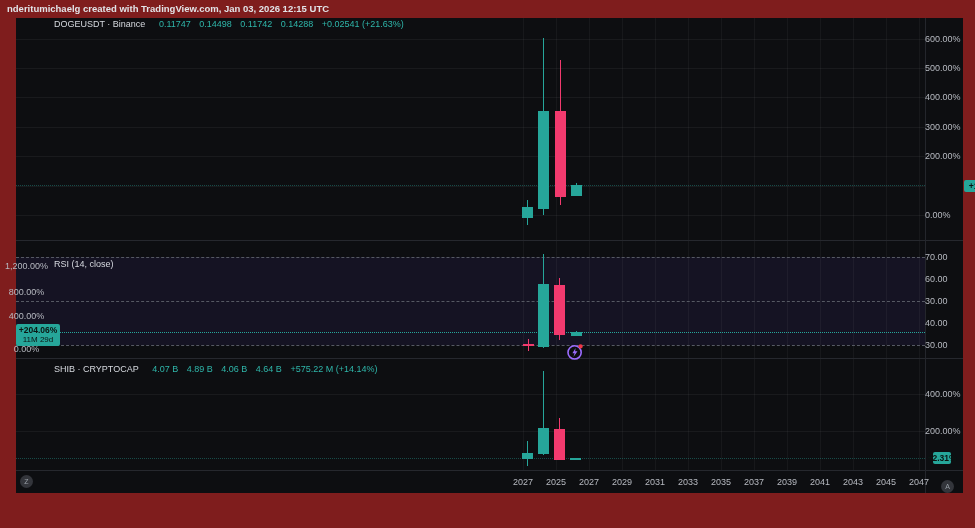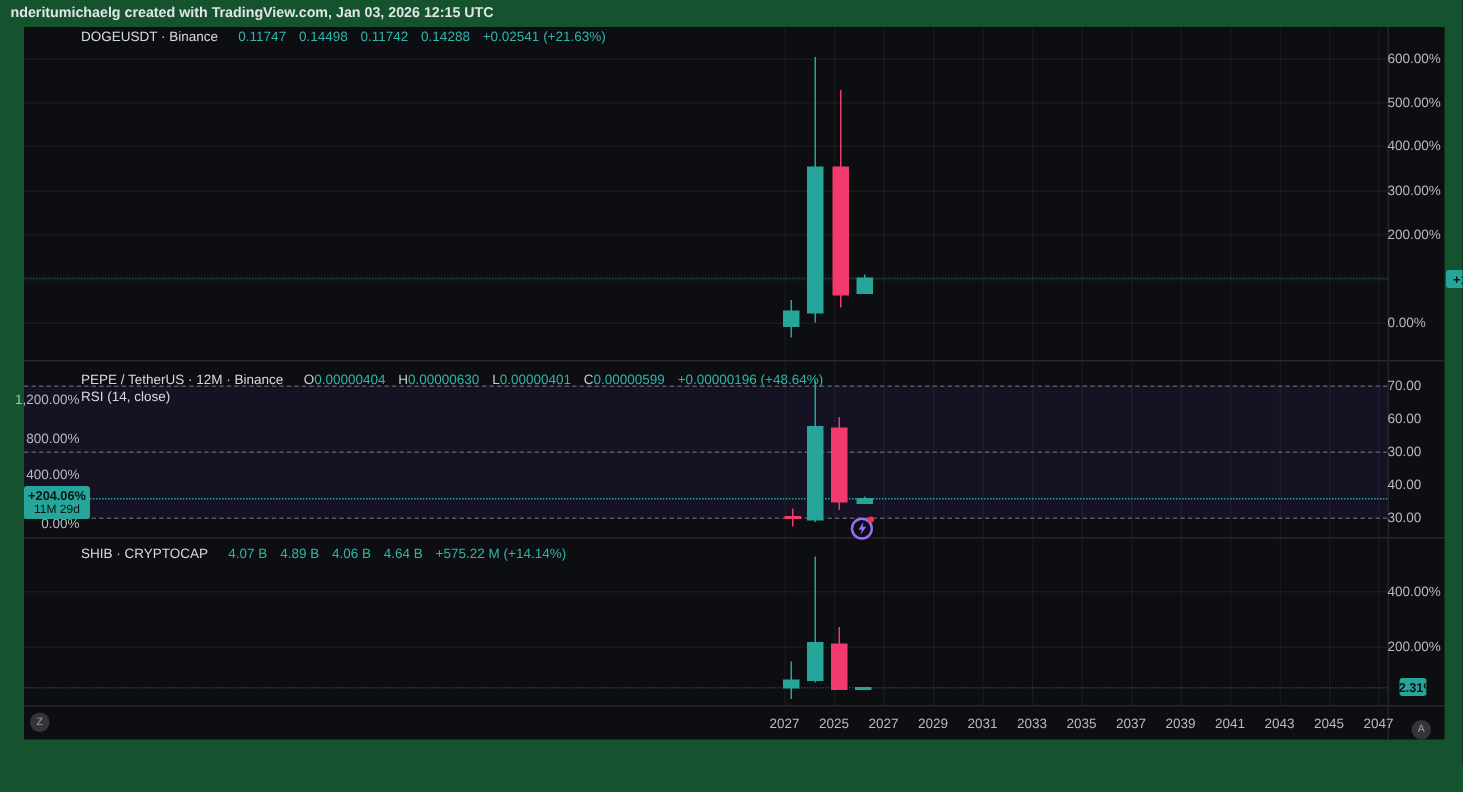--- a/index.html
+++ b/index.html
@@ -1,27 +1,27 @@
 <!DOCTYPE html>
 <html><head>
 <meta charset="utf-8">
 <style>
   *{margin:0;padding:0;box-sizing:border-box}
   html,body{width:975px;height:528px;overflow:hidden;background:#1d1e20;
     font-family:"Liberation Sans","DejaVu Sans",sans-serif;}
-  .page{position:relative;width:975px;height:528px;background:#14532d}
+  .page{position:relative;width:975px;height:528px;background:#7f1d1d}
   .widget{position:absolute;left:16px;top:18px;width:947px;height:475px;background:#0d0e11}
   .attr{position:absolute;left:7px;top:3px;font-size:9.5px;font-weight:700;color:#e2e4e8;white-space:nowrap}
   .legend{position:absolute;font-size:9px;color:#d6d9df;white-space:nowrap;z-index:30}
   .legend .t{margin-right:5px}
   .legend .v{color:#2fb6aa;margin-left:6px}
   .legend .k{color:#c9ccd3;margin-left:6px}
   .legend .vn{color:#2fb6aa}
   .ra{position:absolute;left:925px;width:37px;text-align:left;font-size:9px;color:#b7bac1;z-index:20}
-  .la{position:absolute;left:0;width:53px;text-align:right;font-size:9px;color:#b7bac1;z-index:20}
+  .la{position:absolute;left:0;width:53px;text-align:center;font-size:9px;color:#b7bac1;z-index:20}
   .hgrid{position:absolute;left:16px;width:909px;height:1px;background:rgba(255,255,255,0.05)}
   .vgrid{position:absolute;top:18px;height:452px;width:1px;background:rgba(255,255,255,0.042)}
   .divider{position:absolute;left:16px;width:947px;height:1px;background:#26282e;z-index:15}
   .axissep{position:absolute;left:925px;top:18px;width:1px;height:475px;background:#24262c;z-index:16}
   .dash{position:absolute;left:16px;width:909px;height:0;border-top:1px dashed #565963;z-index:5}
   .dot-teal{position:absolute;left:16px;width:909px;height:0;border-top:1px dotted #26a69a;z-index:6}
   .band{position:absolute;left:16px;top:257px;width:909px;height:88px;background:rgba(126,87,255,0.08);z-index:2}
   .badge{position:absolute;background:#26a69a;color:#0b1412;font-size:8.5px;font-weight:700;border-radius:2px;
     display:flex;align-items:center;justify-content:center;z-index:40;line-height:10px}
   .badge .sub{font-weight:400;font-size:8px}
@@ -71,28 +71,20 @@
   <div class="badge" style="left:964px;top:180px;width:48px;height:12px">+103.42%</div>
 
   <div class="divider" style="top:240px"></div>
 
   <div class="band"></div>
   <div class="dash" style="top:257px"></div>
   <div class="dash" style="top:301px"></div>
   <div class="dash" style="top:345px"></div>
   <div class="dot-teal" style="top:332px"></div>
 
-  <div class="legend" style="left:54px;top:248px">
-    <span class="t">PEPE / TetherUS · 12M · Binance</span>
-    <span class="k">O</span><span class="vn">0.00000404</span>
-    <span class="k">H</span><span class="vn">0.00000630</span>
-    <span class="k">L</span><span class="vn">0.00000401</span>
-    <span class="k">C</span><span class="vn">0.00000599</span>
-    <span class="v">+0.00000196 (+48.64%)</span>
-  </div>
   <div class="legend" style="left:54px;top:259px">
     <span class="t">RSI (14, close)</span>
   </div>
 
   <span class="la" style="top:261px">1,200.00%</span>
   <span class="la" style="top:287px">800.00%</span>
   <span class="la" style="top:311px">400.00%</span>
   <span class="la" style="top:344px">0.00%</span>
   <div class="badge" style="left:16px;top:324px;width:44px;height:22px;flex-direction:column">
     <span>+204.06%</span>

